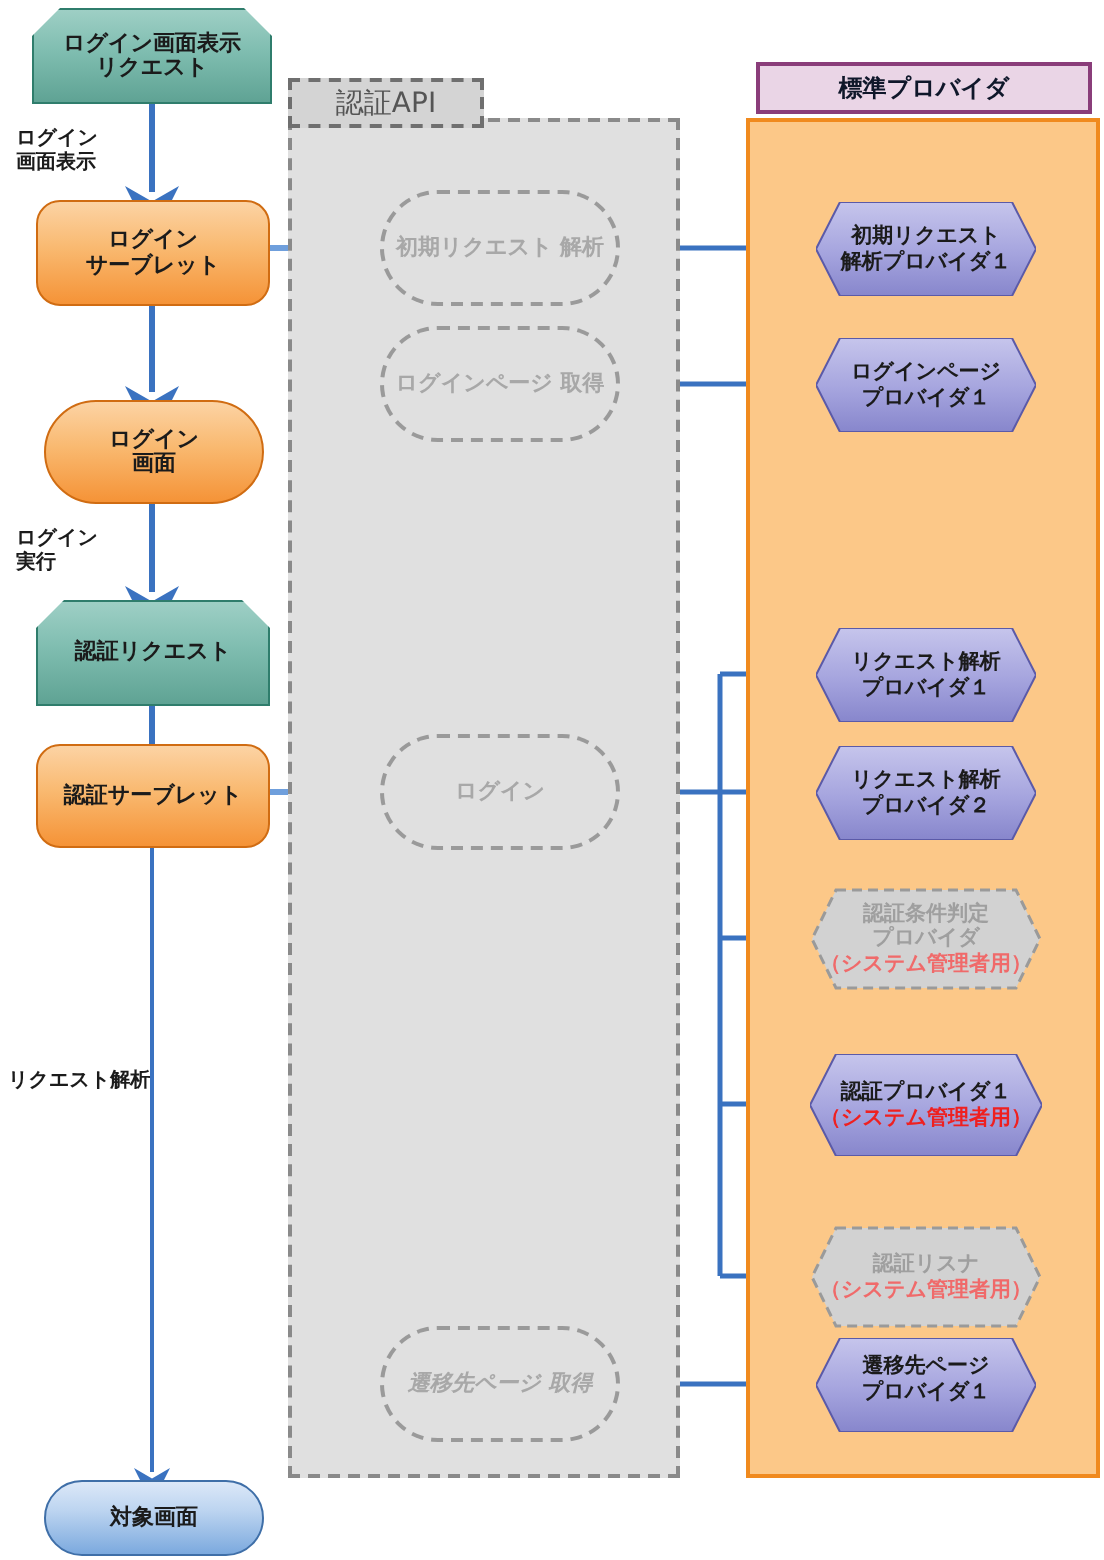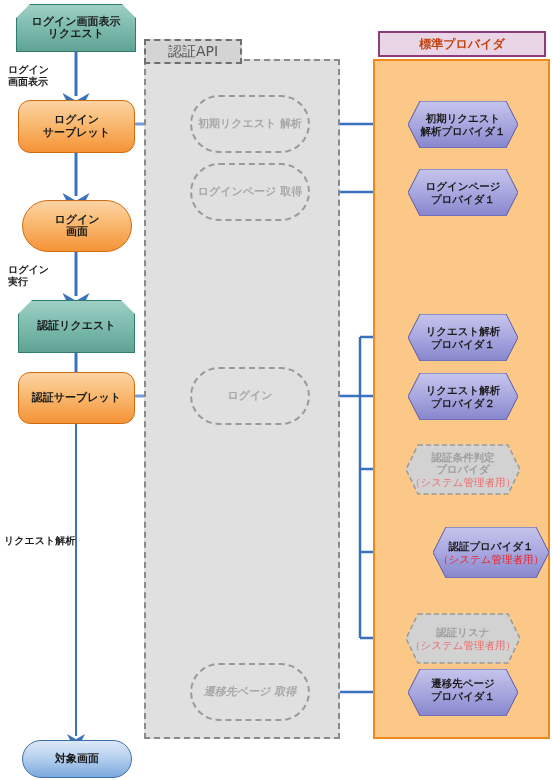--- a/index.html
+++ b/index.html
@@ -42,30 +42,30 @@
     position:absolute;box-sizing:border-box;background:#e0e0e0;
     border:2px dashed #9a9a9a;border-radius:999px;color:#a8a8a8;
     font-size:11px;font-weight:bold;display:flex;align-items:center;
     justify-content:center;text-align:center;line-height:1.12;
   }
 
   
   .prov-box{position:absolute;background:#fcc888;border:2px solid #f08a1e;box-sizing:border-box;}
   .prov-head{position:absolute;background:#ead5e6;border:2px solid #8a3d7a;
              box-sizing:border-box;display:flex;align-items:center;justify-content:center;
-             font-size:12px;font-weight:bold;color:#c2410c;}
+             font-size:12px;font-weight:bold;color:#0f172a;}
 
   
   .hex{position:absolute;box-sizing:border-box;display:flex;align-items:center;
        justify-content:center;text-align:center;font-size:10.5px;font-weight:bold;
        line-height:1.2;color:#1b1b1b;}
   .hex .inner{position:relative;z-index:2;white-space:pre-line;}
   .hex svg{position:absolute;left:0;top:0;}
   .hex.dim .inner{color:#9f9f9f;}
-  .adminline{color:#ef2020;font-weight:normal;display:block;}
+  .adminline{color:#ef2020;font-weight:bold;display:block;}
   .hex.dim .adminline{color:#f06a6a;}
 
   .edge-label{position:absolute;font-size:10px;font-weight:bold;color:#1b1b1b;
               line-height:1.2;white-space:pre-line;text-align:left;}
 </style>
 </head>
 <body>
 
 <div id="stage">
 
@@ -189,21 +189,21 @@
     <svg width="116" height="51" viewBox="0 0 116 51">
       <polygon points="13,1 103,1 115,25.5 103,50 13,50 1,25.5" fill="#d2d2d2" stroke="#9a9a9a" stroke-width="1.5" stroke-dasharray="5,3"></polygon>
     </svg>
     <span class="inner">
       <span>認証条件判定
 プロバイダ</span>
       <span class="adminline">（システム管理者用）</span>
     </span>
   </div>
 
-  <div class="hex" style="left:405px;top:527px;width:116px;height:51px;margin-left:28px;">
+  <div class="hex" style="left:405px;top:527px;width:116px;height:51px;">
     <svg width="116" height="51" viewBox="0 0 116 51">
       <polygon points="13,0 103,0 116,25.5 103,51 13,51 0,25.5" fill="url(#g1)" stroke="#5b5aa8" stroke-width="1"></polygon>
     </svg>
     <span class="inner">
       <span>認証プロバイダ１</span>
       <span class="adminline">（システム管理者用）</span>
     </span>
   </div>
 
   <div class="hex dim" style="left:405px;top:613px;width:116px;height:51px;">

